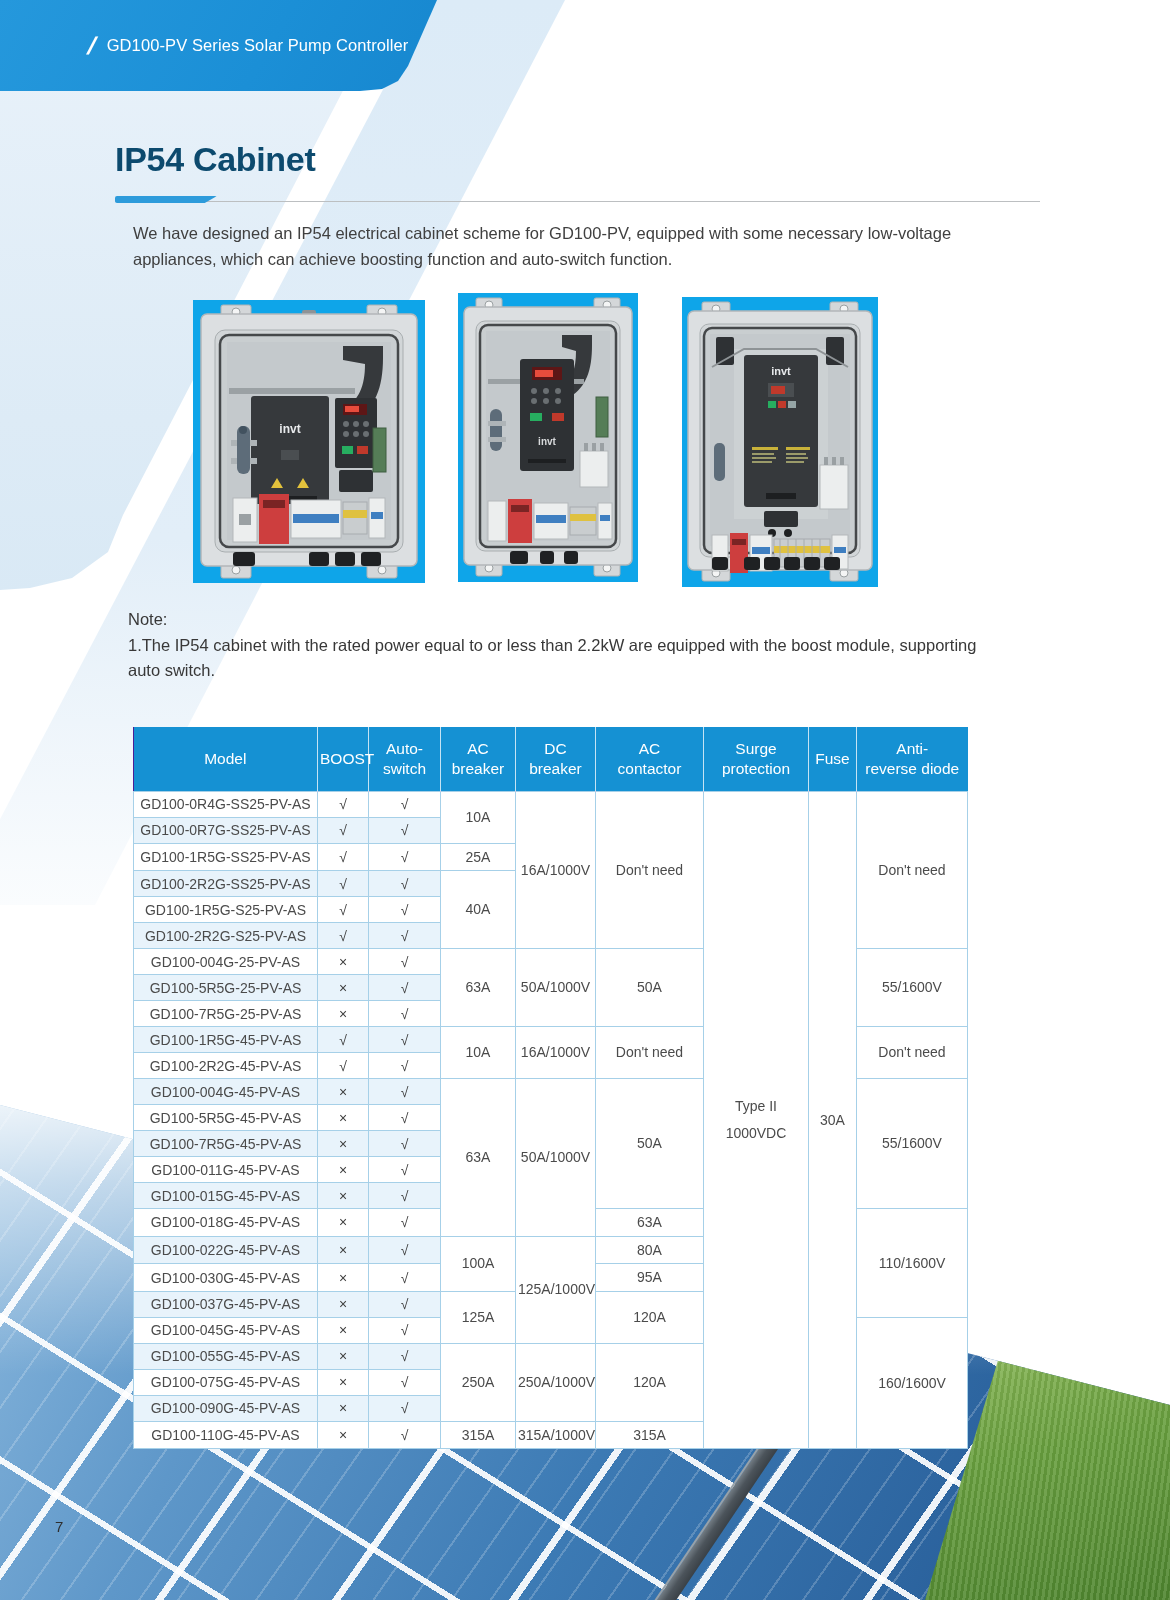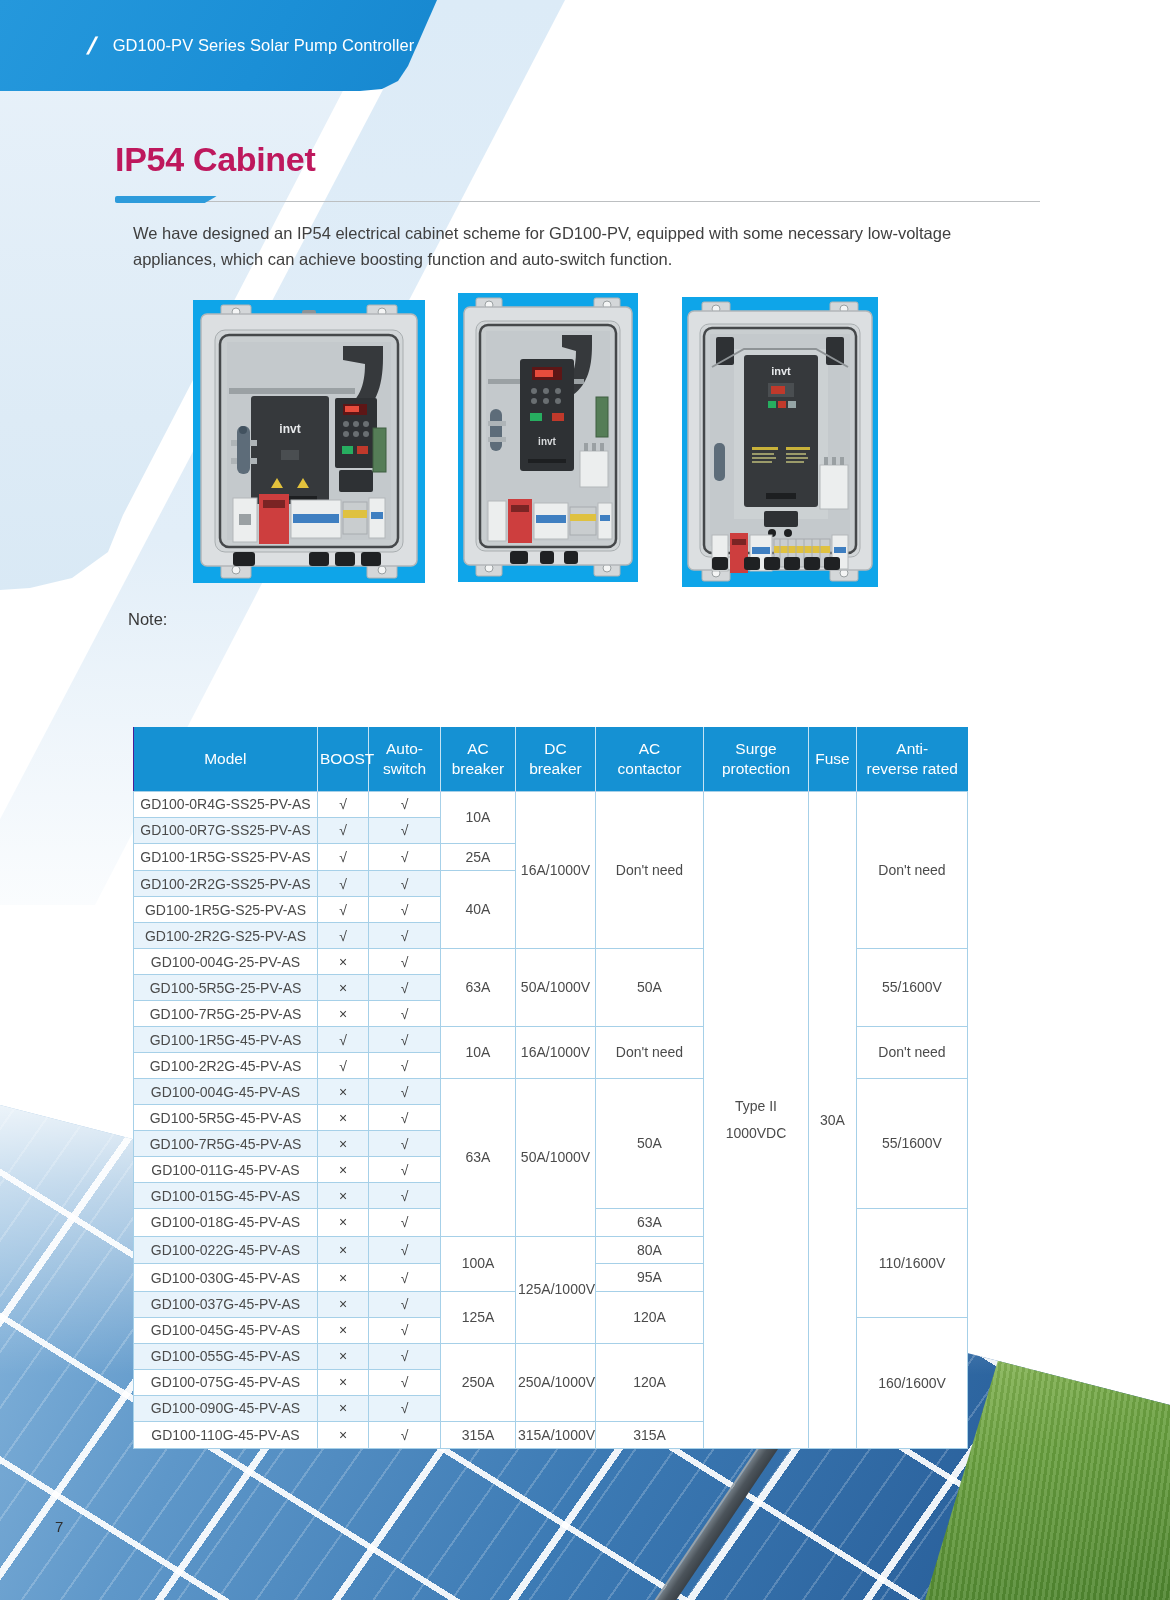--- a/index.html
+++ b/index.html
@@ -45,24 +45,24 @@
   }
   .photo-fade{ position:absolute; inset:0;
     background:linear-gradient(180deg, rgba(255,255,255,.95) 0px, rgba(255,255,255,.55) 110px, rgba(255,255,255,0) 300px); }
   
   .banner{ position:absolute; left:0; top:0; width:440px; height:91px;
     background:linear-gradient(120deg,#2598dc 0%,#1b8fd6 60%,#1787cf 100%);
     clip-path:polygon(0 0,437px 0,408px 66px,398px 81px,382px 89px,360px 91px,0 91px);
     display:flex; align-items:center; }
   .banner .slash{ font-style:italic; font-weight:bold; font-size:24px; color:#ffffff;
     margin-left:88px; transform:skewX(-8deg); }
-  .banner .banner-text{ color:#ffffff; font-size:16.5px; margin-left:18px; letter-spacing:.1px; }
+  .banner .banner-text{ color:#ffffff; font-size:16.5px; margin-left:12px; letter-spacing:.1px; }
   
   .sec-title{ position:absolute; left:115px; top:140px; font-size:34px; font-weight:bold;
-    color:#be185d; letter-spacing:-.3px; }
+    color:#0c4a6e; letter-spacing:-.3px; }
   .title-rule{ position:absolute; left:115px; top:201px; width:925px; height:1px; background:#bcbfc1; }
   .title-accent{ position:absolute; left:115px; top:196px; width:102px; height:7px;
     background:#2d9bdb; clip-path:polygon(0 0,100% 0,88% 100%,0 100%); border-radius:2px; }
   .intro{ position:absolute; left:133px; top:220px; width:872px; font-size:16.5px;
     line-height:26px; color:#404040; }
   
   .cab{ position:absolute; background:#0ea5e9; }
   .cab svg{ display:block; width:100%; height:100%; }
   
   .note{ position:absolute; left:128px; top:607px; width:884px; font-size:16.5px;
@@ -293,20 +293,21 @@
       <rect class="gl" x="62" y="260" width="16" height="13" rx="3"></rect>
       <rect class="gl" x="82" y="260" width="16" height="13" rx="3"></rect>
       <rect class="gl" x="102" y="260" width="16" height="13" rx="3"></rect>
       <rect class="gl" x="122" y="260" width="16" height="13" rx="3"></rect>
       <rect class="gl" x="142" y="260" width="16" height="13" rx="3"></rect>
     </svg>
   </div>
 
   <div class="note">
     <div>Note:</div>
+    <div>1.The IP54 cabinet with the rated power equal to or less than 2.2kW are equipped with the boost module, supporting auto switch.</div>
   </div>
 
   <div class="spec-wrap">
     <table class="spec" id="spec-table">
       <colgroup>
         <col style="width:184px">
           <col style="width:51px">
           <col style="width:72px">
         <col style="width:75px">
           <col style="width:80px">
@@ -324,21 +325,21 @@
             <th>AC
 breaker</th>
             <th>DC
 breaker</th>
             <th>AC
 contactor</th>
             <th>Surge
 protection</th>
             <th>Fuse</th>
             <th>Anti-
-reverse rated</th>
+reverse diode</th>
           </tr>
         </thead>
       <tbody>
           <tr>
             <td class="striped">GD100-0R4G-SS25-PV-AS</td>
             <td class="striped mark">√</td>
             <td class="striped mark">√</td>
             <td class="spec-cell" rowspan="2">10A</td>
             <td class="spec-cell" rowspan="6">16A/1000V</td>
             <td class="spec-cell" rowspan="6">Don't need</td>

